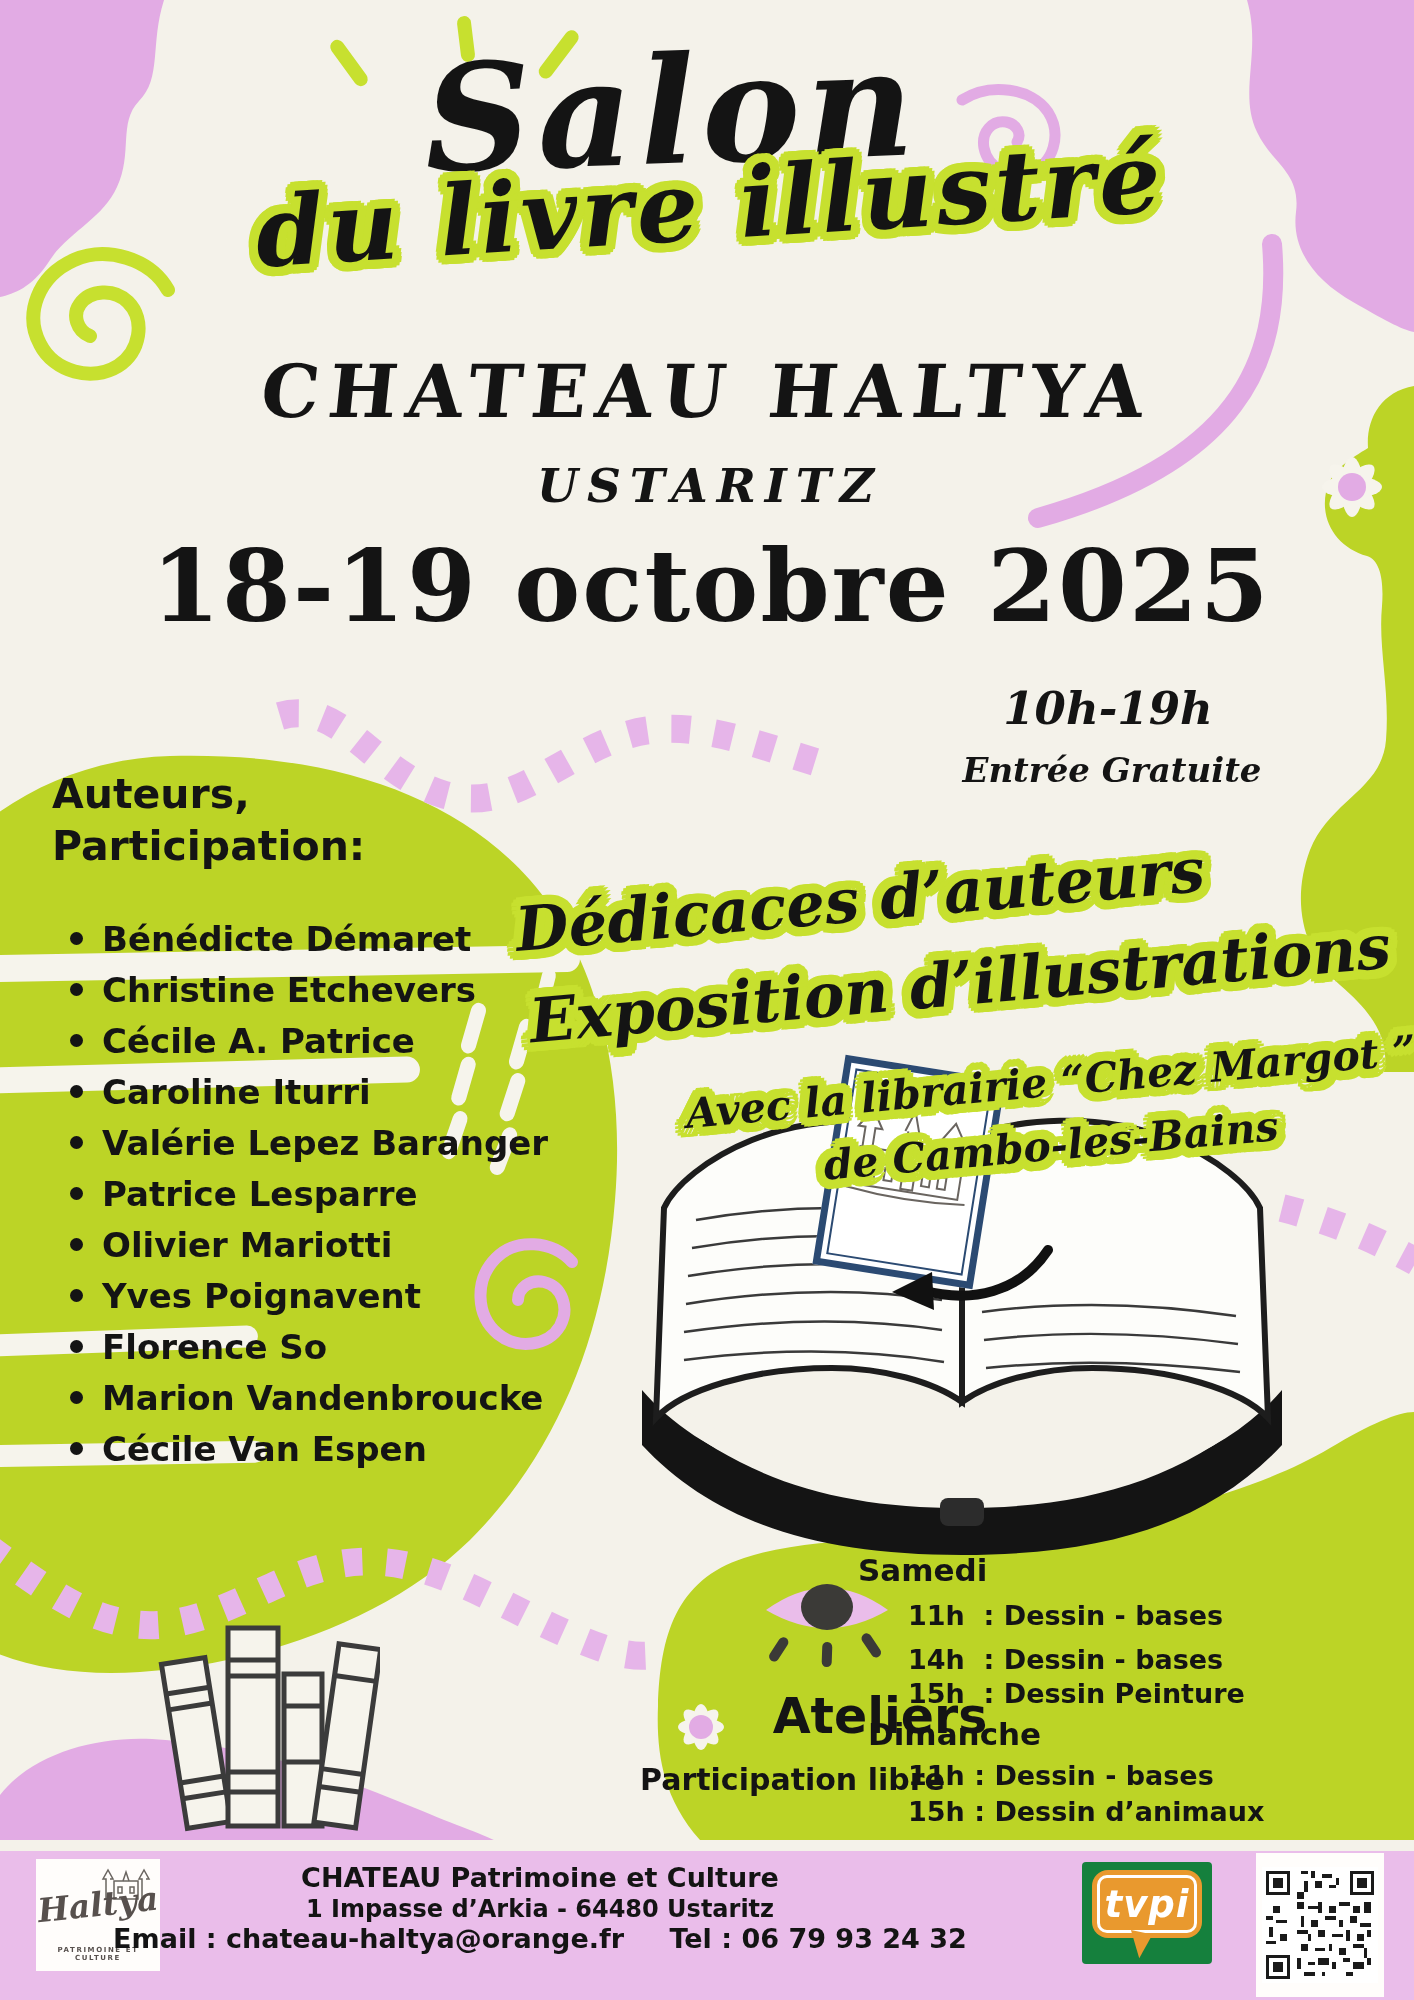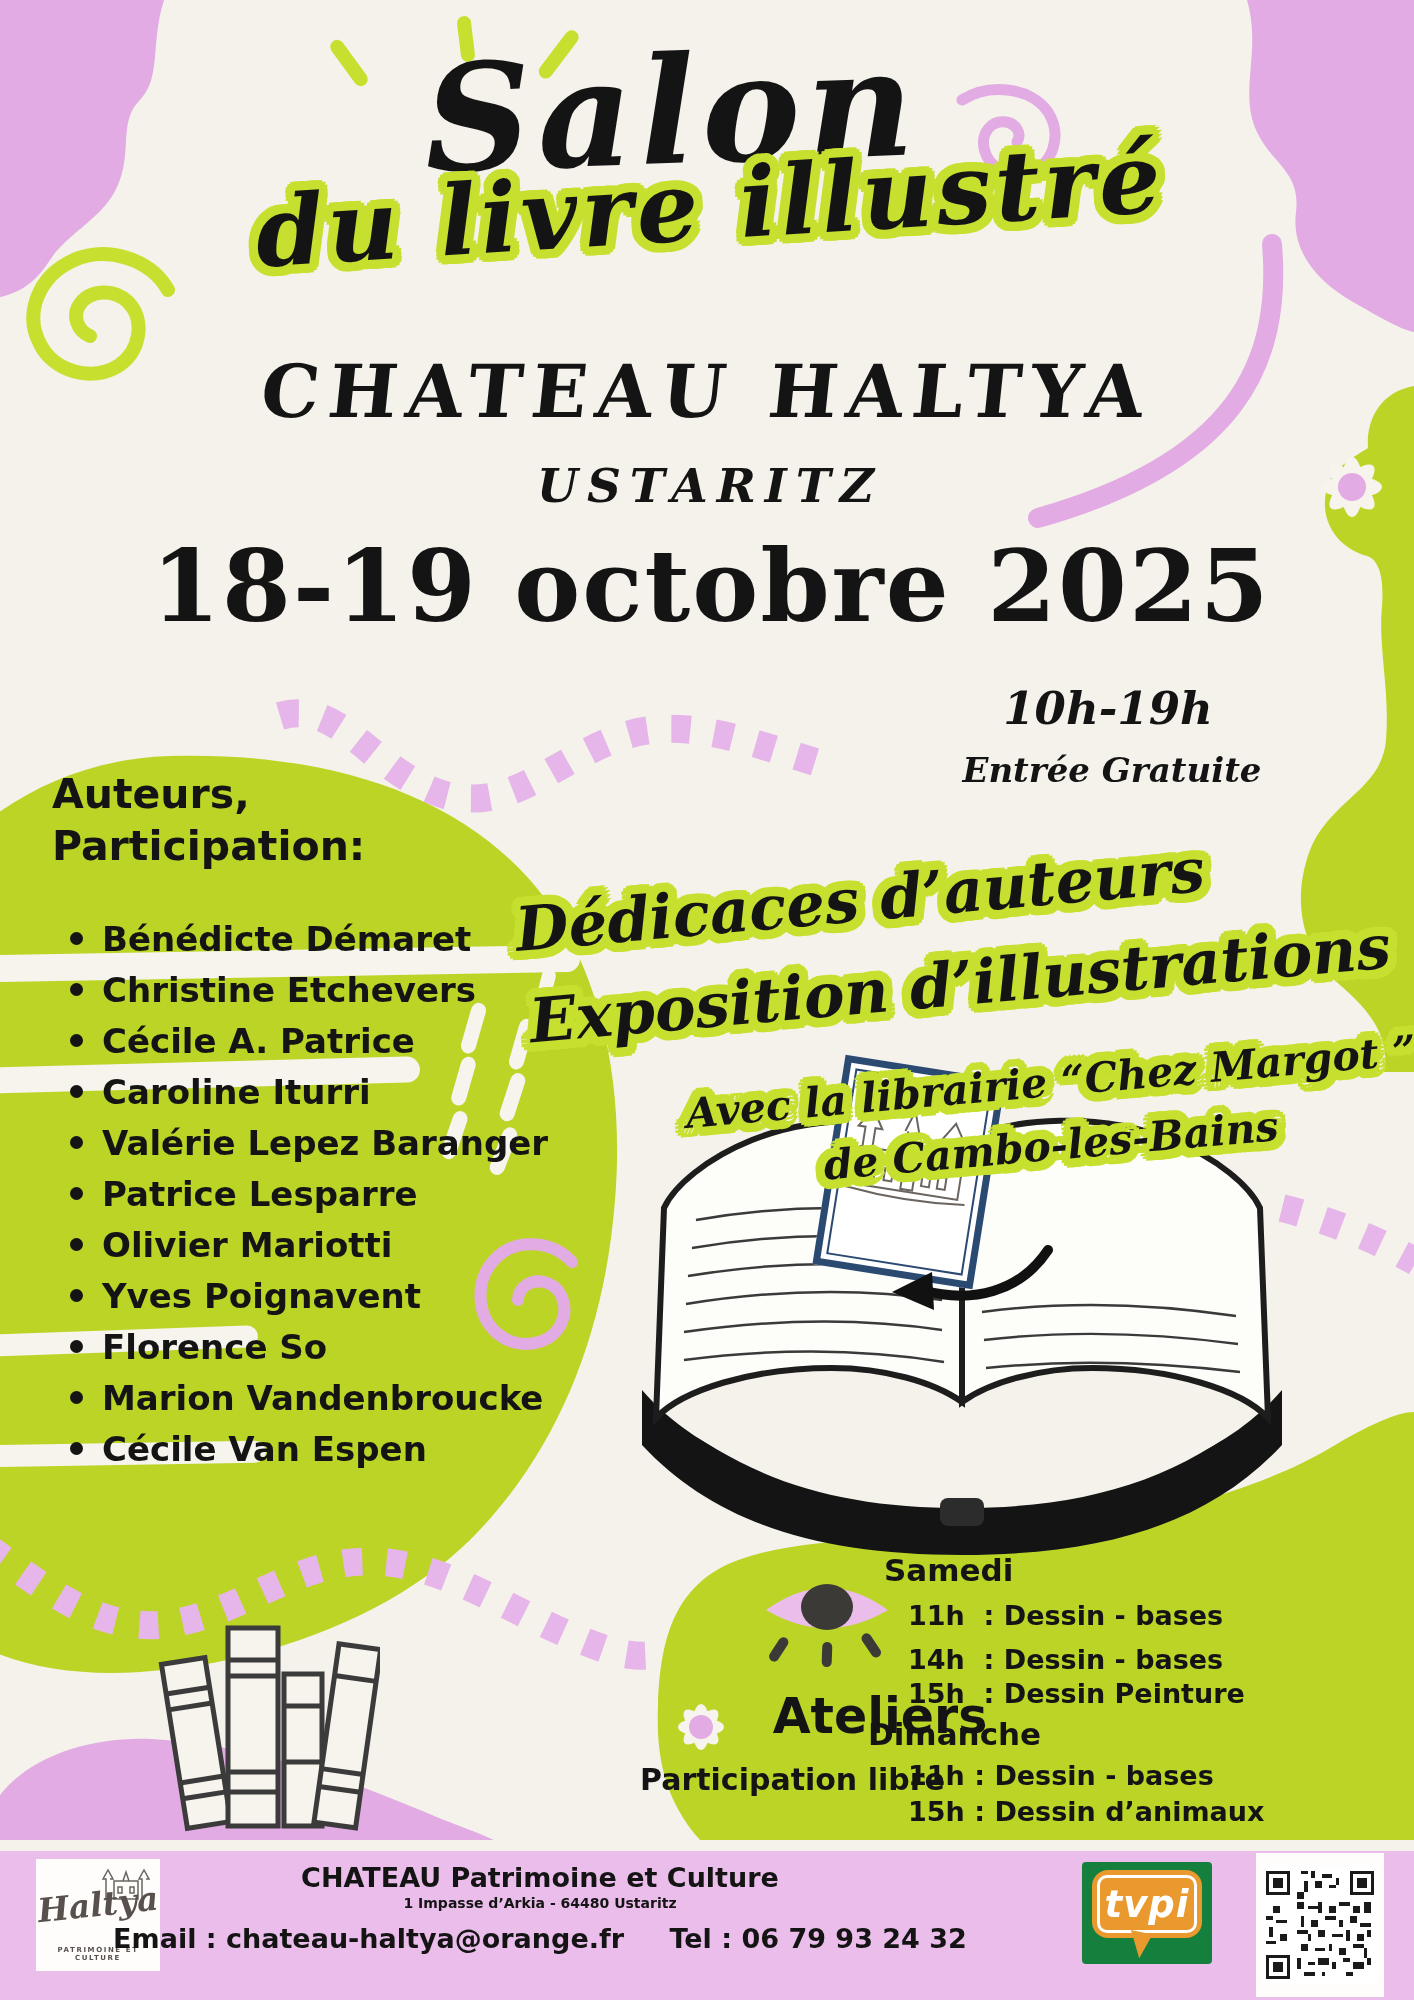--- a/index.html
+++ b/index.html
@@ -54,21 +54,21 @@
 
   
   .footer-gap{left:0;top:1840px;width:1414px;height:11px;background:var(--background,#f4f2ea);z-index:6;}
   .footer{left:0;top:1851px;width:1414px;height:149px;background:var(--pink-light,#eabdea);z-index:6;}
   .logo-box{left:36px;top:8px;width:124px;height:112px;background:#fffdfb;position:absolute;overflow:hidden;}
   .logo-script{position:absolute;left:0;top:26px;width:124px;text-align:center;font-family:"DejaVu Serif",serif;
                font-style:italic;font-weight:bold;font-size:33px;color:#57504d;transform:rotate(-6deg);}
   .logo-cap{position:absolute;left:0;bottom:9px;width:124px;text-align:center;font-size:7px;letter-spacing:1.6px;
             color:#57504d;font-weight:bold;}
   .f-org{position:absolute;left:140px;top:11px;width:800px;text-align:center;font-size:27px;font-weight:bold;}
-  .f-addr{position:absolute;left:140px;top:44px;width:800px;text-align:center;font-size:14px;font-weight:bold;}
+  .f-addr{position:absolute;left:140px;top:44px;width:800px;text-align:center;font-size:24px;font-weight:bold;}
   .f-mail{position:absolute;left:40px;top:72px;width:1000px;text-align:center;font-size:27px;font-weight:bold;}
   .f-mail span{margin:16px 18px;}
   .tvpi-box{position:absolute;left:1082px;top:11px;width:130px;height:102px;background:#15803d;border-radius:4px;}
   .tvpi-bubble{position:absolute;left:10px;top:8px;width:110px;height:68px;background:var(--tvpi-orange,#e9992e);
                border-radius:16px;display:flex;align-items:center;justify-content:center;
                font-size:37px;font-weight:bold;font-style:italic;color:#fff;letter-spacing:1px;}
   .tvpi-bubble::before{content:"";position:absolute;inset:5px;border:3px solid #fff;border-radius:10px;}
   .tvpi-tail{position:absolute;left:46px;top:70px;width:0;height:0;border-left:14px solid transparent;
              border-right:8px solid transparent;border-top:26px solid var(--tvpi-orange,#e9992e);transform:rotate(12deg);}
   .qr-box{position:absolute;left:1256px;top:2px;width:128px;height:144px;background:#fffdfb;
@@ -253,21 +253,21 @@
     <li>Florence So</li>
     <li>Marion Vandenbroucke</li>
     <li>Cécile Van Espen</li>
   </ul>
 
   <div class="abs serif ctr script1 lime-out">Dédicaces d’auteurs</div>
   <div class="abs serif ctr script2 lime-out">Exposition  d’illustrations</div>
   <div class="abs serif ctr script3 lime-out">Avec la librairie “Chez Margot ”</div>
   <div class="abs serif ctr script4 lime-out">de Cambo-les-Bains</div>
 
-  <div class="abs wk-day" style="left:858px;top:1552px;margin-left:26px;">Samedi</div>
+  <div class="abs wk-day" style="left:858px;top:1552px;">Samedi</div>
   <div class="abs wk-row" style="left:908px;top:1600px;">11h  : Dessin - bases</div>
   <div class="abs wk-row" style="left:908px;top:1644px;">14h  : Dessin - bases</div>
   <div class="abs wk-row" style="left:908px;top:1678px;">15h  : Dessin Peinture</div>
   <div class="abs wk-day" style="left:868px;top:1716px;">Dimanche</div>
   <div class="abs wk-row" style="left:908px;top:1760px;">11h : Dessin - bases</div>
   <div class="abs wk-row" style="left:908px;top:1796px;">15h : Dessin d’animaux</div>
   <div class="abs wk-title">Ateliers</div>
   <div class="abs wk-sub">Participation libre</div>
 
   <div class="abs footer-gap"></div>

